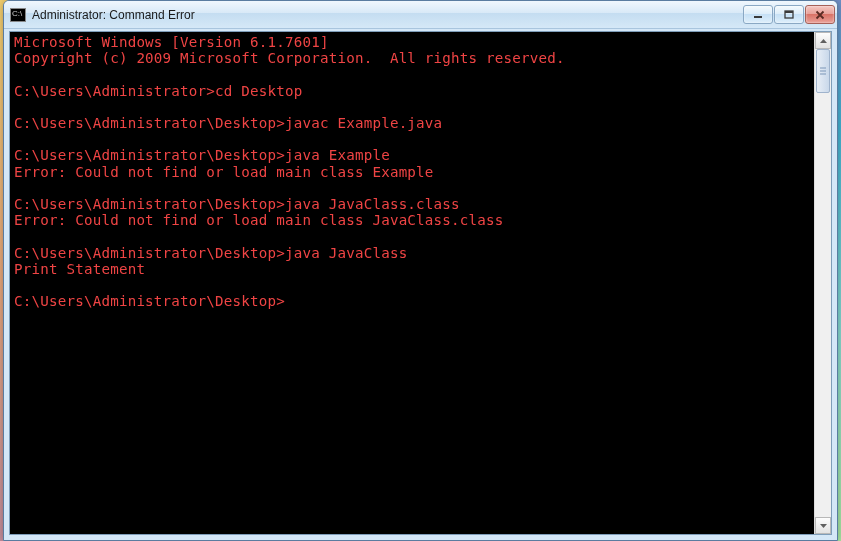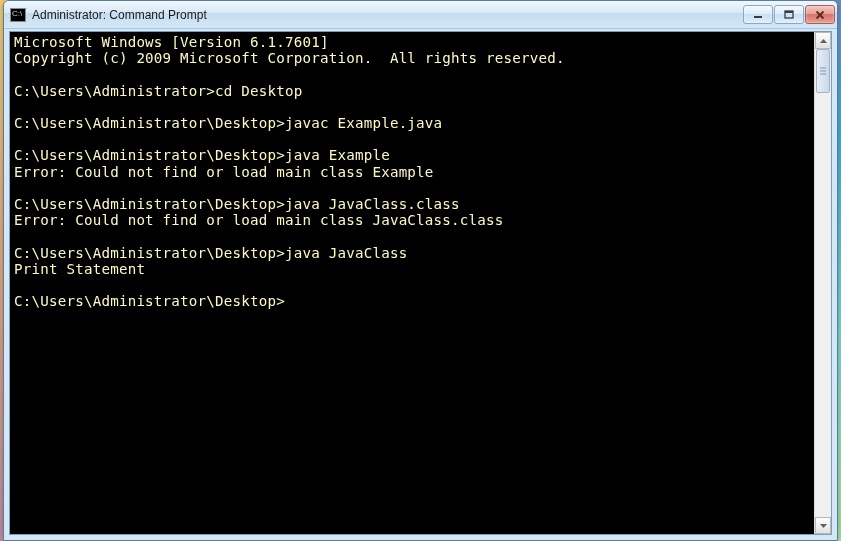--- a/index.html
+++ b/index.html
@@ -78,21 +78,21 @@
       background: #000;
       display: flex;
       overflow: hidden;
     }
     .terminal-content {
       flex: 1;
       padding: 2px 4px;
       font-family: "Lucida Console", "Consolas", monospace;
       font-size: 14.2px;
       line-height: 16.2px;
-      color: #fef9c3;
+      color: #ef4444;
       white-space: pre;
       overflow: hidden;
       letter-spacing: 0.2px;
     }
     .terminal-line { display: block; min-height: 16.2px; }
     .scrollbar {
       width: 17px;
       background: #efefef;
       border-left: 1px solid #ddd;
       display: flex;
@@ -128,21 +128,21 @@
         linear-gradient(#7b96b8, #7b96b8) 0 3px/100% 1px no-repeat,
         linear-gradient(#7b96b8, #7b96b8) 0 6px/100% 1px no-repeat;
     }
   </style>
 </head>
 <body>
 
 <div class="window">
   <div class="titlebar">
     <div class="app-icon">C:\</div>
-    <div class="title-text">Administrator: Command Prompt</div>
+    <div class="title-text">Administrator: Command Error</div>
     <div class="window-controls">
       <div class="ctrl-btn">
         <svg width="10" height="10">
             <rect x="1" y="6" width="8" height="2" fill="#3a3a3a"></rect>
           </svg>
       </div>
       <div class="ctrl-btn">
         <svg width="10" height="10">
             <rect x="1" y="1" width="8" height="7" fill="none" stroke="#3a3a3a" stroke-width="1.3"></rect>
             <rect x="1" y="1" width="8" height="2" fill="#3a3a3a"></rect>

